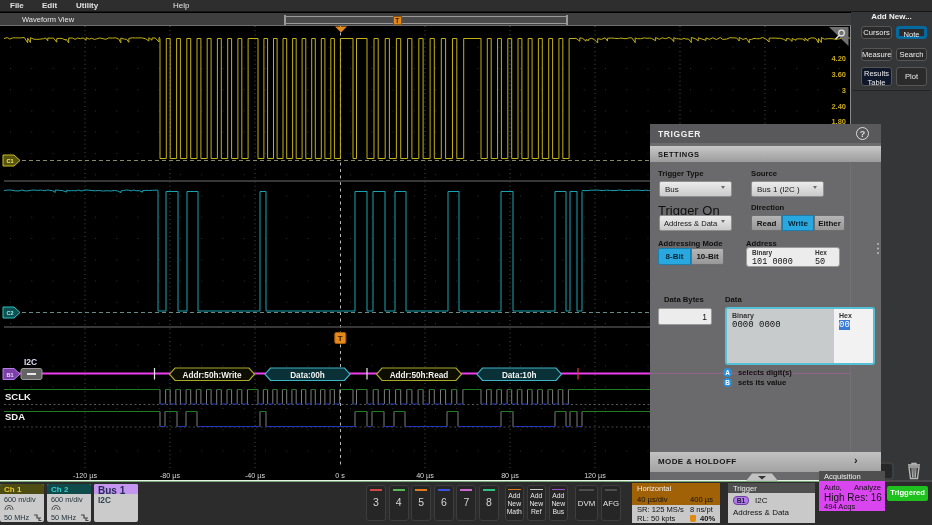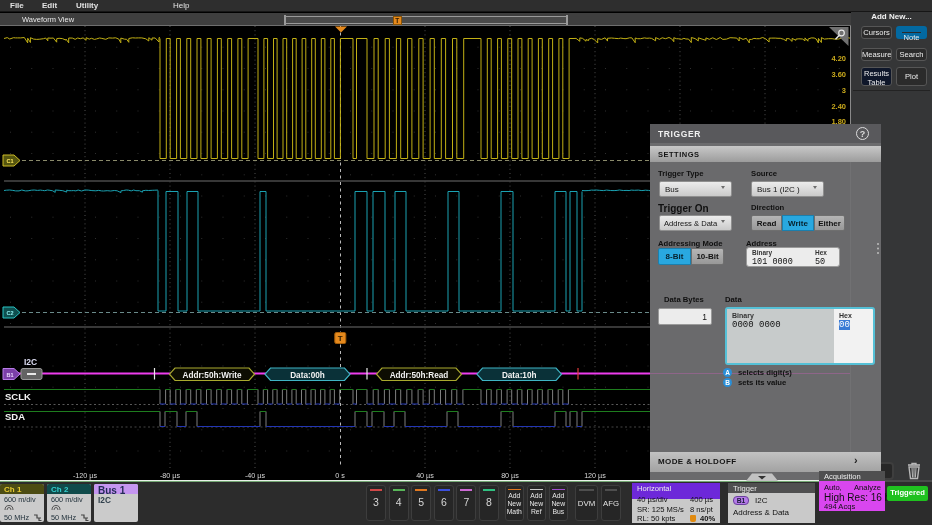--- a/index.html
+++ b/index.html
@@ -80,21 +80,21 @@
 <text x="340.3" y="341.3" text-anchor="middle" font-size="8" font-weight="bold" fill="#2b1a00">T</text>
 <path d="M829,27 L848.5,27 L848.5,46 Z" fill="#707070"></path>
 <circle cx="841.5" cy="33" r="2.8" fill="none" stroke="#e8e8e8" stroke-width="1.2"></circle>
 <path d="M839.3,35.3 L835.5,39.2" stroke="#e8e8e8" stroke-width="1.4"></path>
 <path d="M850.5,26 L850.5,479" stroke="#8a8a8a" stroke-width="1"></path>
 </svg>
 
 <div class="abs" style="left:851px;top:11.5px;width:81px;height:470.5px;background:#353637;"></div>
 <div class="abs" style="left:851px;top:12px;width:81px;height:11px;text-align:center;font-size:8px;font-weight:bold;color:#f0f0f0;">Add New...</div>
 <div class="abs" style="left:861px;top:26px;width:31px;height:13px;background:#2b2b2b;border:1px solid #565656;border-radius:3px;color:#ececec;font-size:7.6px;text-align:center;line-height:11px;">Cursors</div>
-<div class="abs" style="left:896px;top:26px;width:31px;height:13px;background:#2b2b2b;border:6px solid #0369a1;border-radius:3px;color:#ececec;font-size:7.6px;text-align:center;line-height:11px;">Note</div>
+<div class="abs" style="left:896px;top:26px;width:31px;height:13px;background:#2b2b2b;border:3px solid #0369a1;border-radius:3px;color:#ececec;font-size:7.6px;text-align:center;line-height:11px;">Note</div>
 <div class="abs" style="left:861px;top:47.5px;width:31px;height:13px;background:#2b2b2b;border:1px solid #565656;border-radius:3px;color:#ececec;font-size:7.6px;text-align:center;line-height:11px;">Measure</div>
 <div class="abs" style="left:896px;top:47.5px;width:31px;height:13px;background:#2b2b2b;border:1px solid #565656;border-radius:3px;color:#ececec;font-size:7.6px;text-align:center;line-height:11px;">Search</div>
 <div class="abs" style="left:861px;top:66.5px;width:31px;height:19px;background:#0f172a;border:1px solid #565656;border-radius:3px;color:#ececec;font-size:7.5px;text-align:center;line-height:9px;padding-top:1px;">Results<br>Table</div>
 <div class="abs" style="left:896px;top:66.5px;width:31px;height:19px;background:#2b2b2b;border:1px solid #565656;border-radius:3px;color:#ececec;font-size:7.6px;text-align:center;line-height:17px;">Plot</div>
 <div class="abs" style="left:853px;top:90px;width:77px;height:1px;background:#232323;"></div>
 <div class="abs" style="left:862px;top:462px;width:32px;height:18px;background:#272727;border:2px solid #3e3e3e;border-radius:4px;"></div>
 <svg class="abs" style="left:903px;top:461px;" width="22" height="20" viewBox="0 0 22 20">
       <path d="M5,4 L17,4" stroke="#b8b8b8" stroke-width="1.6"></path>
       <path d="M9,4 L9,2.5 L13,2.5 L13,4" stroke="#b8b8b8" stroke-width="1.4" fill="none"></path>
       <path d="M6,6 L7.5,17.5 L14.5,17.5 L16,6 Z" fill="none" stroke="#b8b8b8" stroke-width="1.4"></path>
@@ -116,21 +116,21 @@
  <div class="abs" style="left:8px;top:45px;font-size:7.7px;font-weight:bold;color:#101010;">Trigger Type</div>
  <div class="abs" style="left:9px;top:57px;width:73px;height:16px;background:linear-gradient(#ececec,#cacaca);border:1px solid #8f8f8f;border-radius:2px;"></div>
  <div class="abs" style="left:15px;top:60.5px;font-size:8px;color:#151515;">Bus</div>
  <div class="abs" style="left:71px;top:62px;width:0;height:0;border-left:2.8px solid transparent;border-right:2.8px solid transparent;border-top:3.8px solid #6d6d6d;"></div>
 
  <div class="abs" style="left:101px;top:45px;font-size:7.7px;font-weight:bold;color:#101010;">Source</div>
  <div class="abs" style="left:101px;top:57px;width:73px;height:16px;background:linear-gradient(#ececec,#cacaca);border:1px solid #8f8f8f;border-radius:2px;"></div>
  <div class="abs" style="left:107px;top:60.5px;font-size:8px;color:#151515;">Bus 1 (I2C )</div>
  <div class="abs" style="left:163px;top:62px;width:0;height:0;border-left:2.8px solid transparent;border-right:2.8px solid transparent;border-top:3.8px solid #6d6d6d;"></div>
 
- <div class="abs" style="left:8px;top:79px;font-size:10px;font-weight:bold;color:#101010;">Trigger On</div>
+ <div class="abs" style="left:8px;top:79px;font-size:13px;font-weight:normal;color:#101010;">Trigger On</div>
  <div class="abs" style="left:9px;top:91px;width:73px;height:16px;background:linear-gradient(#ececec,#cacaca);border:1px solid #8f8f8f;border-radius:2px;"></div>
  <div class="abs" style="left:14px;top:94.5px;font-size:7.6px;color:#151515;">Address &amp; Data</div>
  <div class="abs" style="left:71px;top:96px;width:0;height:0;border-left:2.8px solid transparent;border-right:2.8px solid transparent;border-top:3.8px solid #6d6d6d;"></div>
 
  <div class="abs" style="left:101px;top:79px;font-size:7.7px;font-weight:bold;color:#101010;">Direction</div>
  <div class="abs" style="left:101px;top:91px;width:31px;height:16px;background:linear-gradient(#b5b5b5,#989898);border:1px solid #6f6f6f;border-radius:2px 0 0 2px;color:#111;font-size:8px;font-weight:bold;text-align:center;line-height:15px;">Read</div>
  <div class="abs" style="left:132px;top:91px;width:32px;height:16px;background:#29a8e0;border:1px solid #1b7fad;color:#07222e;font-size:8px;font-weight:bold;text-align:center;line-height:15px;">Write</div>
  <div class="abs" style="left:164px;top:91px;width:31px;height:16px;background:linear-gradient(#b5b5b5,#989898);border:1px solid #6f6f6f;border-radius:0 2px 2px 0;color:#111;font-size:8px;font-weight:bold;text-align:center;line-height:15px;">Either</div>
 
  <div class="abs" style="left:8px;top:115px;font-size:7.7px;font-weight:bold;color:#101010;">Addressing Mode</div>
@@ -243,21 +243,21 @@
     </div>
 <div class="abs" style="left:575px;top:485px;width:23px;height:36px;background:#262626;border:1px solid #3d3d3d;border-radius:3px;">
       <div class="abs" style="left:3px;top:3px;width:15px;height:1.5px;background:#4e4e4e;"></div>
       <div class="abs" style="left:0;top:13px;width:21px;text-align:center;font-size:7.8px;color:#e2e2e2;">DVM</div>
     </div>
 <div class="abs" style="left:601px;top:485px;width:20px;height:36px;background:#262626;border:1px solid #3d3d3d;border-radius:3px;">
       <div class="abs" style="left:3px;top:3px;width:12px;height:1.5px;background:#4e4e4e;"></div>
       <div class="abs" style="left:0;top:13px;width:18px;text-align:center;font-size:7.8px;color:#e2e2e2;">AFG</div>
     </div>
 <div class="abs" style="left:632px;top:483px;width:88px;height:39.5px;background:#c9c9c9;">
-      <div class="abs" style="left:0;top:0;width:88px;height:16px;background:#6d28d9;">
+      <div class="abs" style="left:0;top:0;width:88px;height:22px;background:#a16207;">
         <div class="abs" style="left:5px;top:0.5px;font-size:7.6px;color:#ececec;">Horizontal</div>
       </div>
       <div class="abs" style="left:5px;top:12px;width:81px;height:9px;font-size:7.6px;line-height:9px;color:#111;white-space:nowrap;">40 µs/div<span class="abs" style="left:53px;top:0;">400 µs</span></div>
       <div class="abs" style="left:5px;top:21.7px;width:81px;height:9px;font-size:7.6px;line-height:9px;color:#111;white-space:nowrap;">SR: 125 MS/s<span class="abs" style="left:53px;top:0;">8 ns/pt</span></div>
       <div class="abs" style="left:5px;top:31.4px;width:81px;height:9px;font-size:7.6px;line-height:9px;color:#111;white-space:nowrap;">RL: 50 kpts<span class="abs" style="left:53px;top:1px;width:6px;height:7px;background:#e08a10;border-radius:1px 1px 2px 2px;"></span><span class="abs" style="left:63px;top:0;font-weight:bold;">40%</span></div>
     </div>
 <div class="abs" style="left:728px;top:483px;width:87px;height:39.5px;background:#c9c9c9;">
       <div class="abs" style="left:0;top:0;width:87px;height:9.5px;background:#4f4f50;">
         <div class="abs" style="left:5px;top:0.5px;font-size:7.6px;color:#ececec;">Trigger</div>
       </div>

